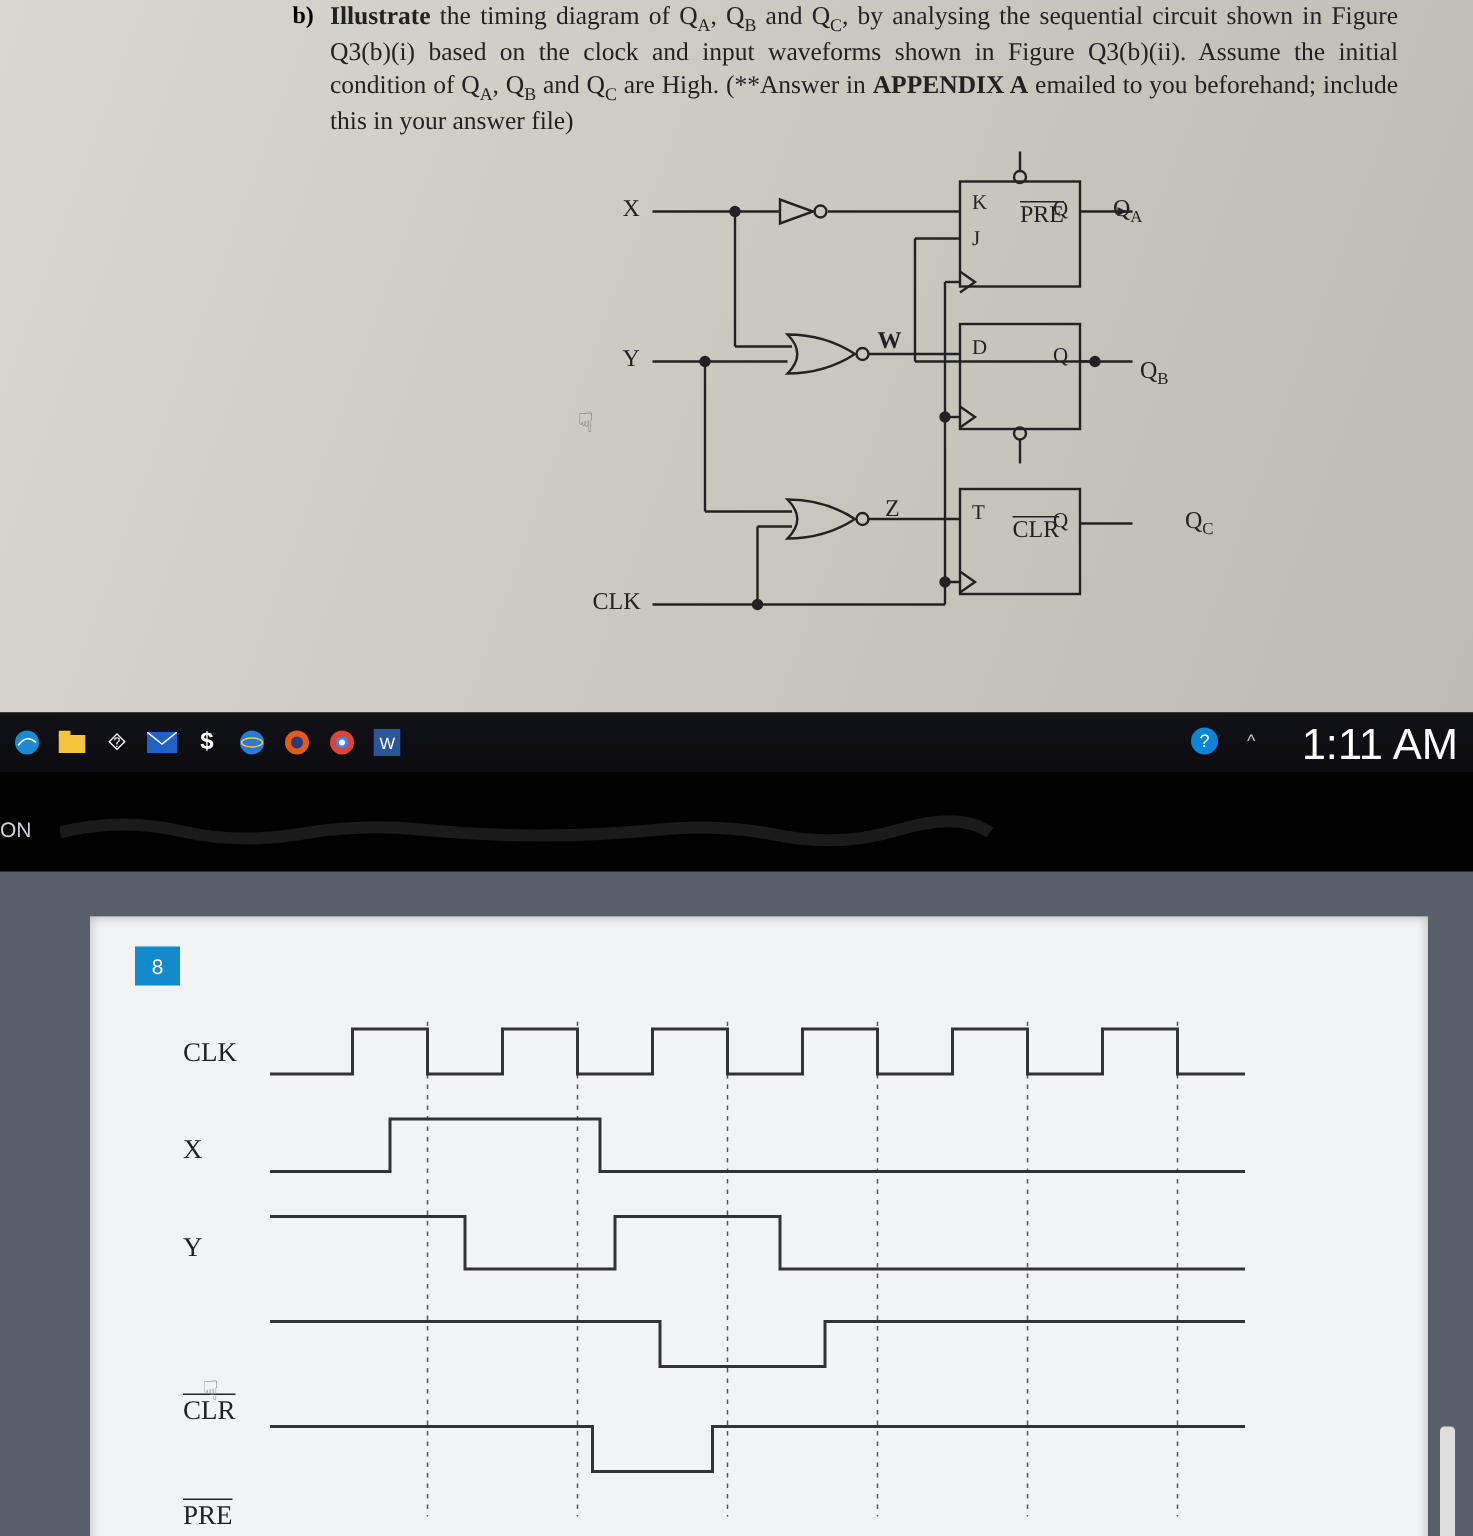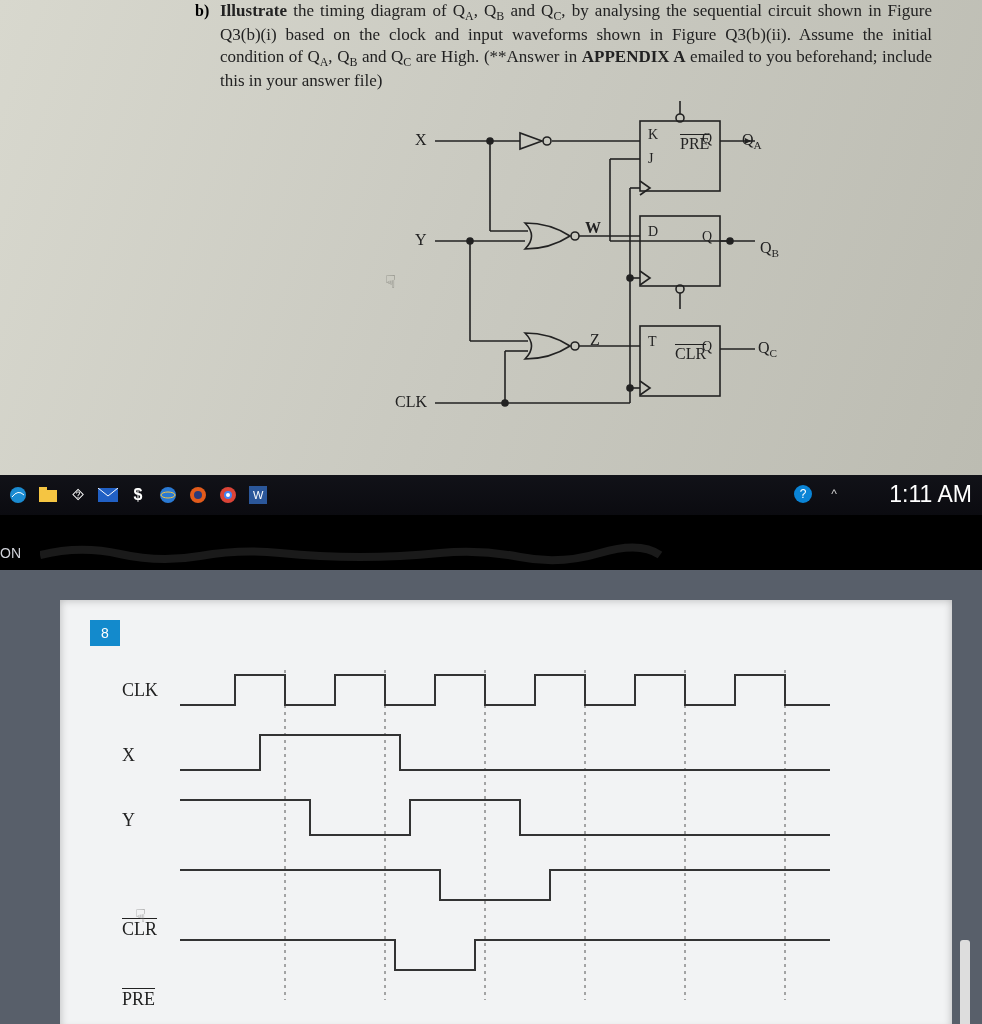--- a/index.html
+++ b/index.html
@@ -15,28 +15,28 @@
   .circuit{position:relative;width:700px;height:340px;margin-left:40px;}
   .circuit svg{position:absolute;left:0;top:0;}
   .clab{position:absolute;font-size:16px;color:#222;}
   .cur{position:absolute;font-size:18px;color:#7a7a72;}
 
   
   .taskbar{background:linear-gradient(#111218,#0b0b10);height:40px;position:relative;
            display:flex;align-items:center;padding:0 8px;gap:10px;}
   .ticon{width:20px;height:20px;display:flex;align-items:center;justify-content:center;}
   .clock{position:absolute;right:10px;top:6px;color:#fff;font-family:Segoe UI,Arial,sans-serif;
-         font-size:23px;}
+         font-size:29px;}
   .tray-help{position:absolute;right:170px;top:10px;width:18px;height:18px;border-radius:50%;
              background:#0a84d6;color:#fff;font-size:12px;display:flex;align-items:center;
              justify-content:center;font-family:Arial;}
   .tray-caret{position:absolute;right:145px;top:12px;color:#ccc;font-family:Arial;font-size:12px;}
 
   
-  .gap{background:#000;height:55px;position:relative;padding-left:20px;}
+  .gap{background:#000;height:66px;position:relative;padding-left:20px;}
   .gap-text{position:absolute;left:0;top:30px;color:#cfd1d8;font-family:Arial,sans-serif;font-size:14px;}
   .scribble{position:absolute;top:25px;left:40px;}
 
   
   .page2wrap{background:#585f6a;padding:30px 30px 0 60px;min-height:460px;position:relative;}
   .page2{background:#f2f3f4;min-height:430px;position:relative;
          box-shadow:0 0 8px rgba(0,0,0,.25) inset;}
   .qnum{background:#138acc;color:#fff;width:30px;height:26px;display:flex;align-items:center;
         justify-content:center;font-family:Arial,sans-serif;font-size:14px;position:absolute;
         left:30px;top:20px;}
@@ -59,21 +59,21 @@
 
     <span class="clab" style="left:225px;top:40px">X</span>
     <span class="clab" style="left:225px;top:140px">Y</span>
     <span class="clab" style="left:205px;top:302px">CLK</span>
     <span class="clab overline" style="left:490px;top:0px">PRE</span>
     <span class="clab overline" style="left:485px;top:210px">CLR</span>
     <span class="clab" style="left:395px;top:128px;font-weight:bold">W</span>
     <span class="clab" style="left:400px;top:240px">Z</span>
     <span class="clab" style="left:552px;top:40px">Q<span class="sub">A</span></span>
     <span class="clab" style="left:570px;top:148px">Q<span class="sub">B</span></span>
-    <span class="clab" style="left:568px;top:248px">Q<span class="sub">C</span></span>
+    <span class="clab" style="left:600px;top:248px">Q<span class="sub">C</span></span>
     <span class="cur" style="left:195px;top:180px">☟</span>
 
     <svg width="700" height="340" viewBox="0 0 700 340">
       <g stroke="#222" stroke-width="1.6" fill="none">
 
         <rect x="450" y="30" width="80" height="70"></rect>
         <text x="458" y="48" fill="#222" stroke="none" font-size="14">K</text>
         <text x="458" y="72" fill="#222" stroke="none" font-size="14">J</text>
         <text x="512" y="52" fill="#222" stroke="none" font-size="14">Q</text>
         <path d="M450 90 l10 7 l-10 7"></path>

